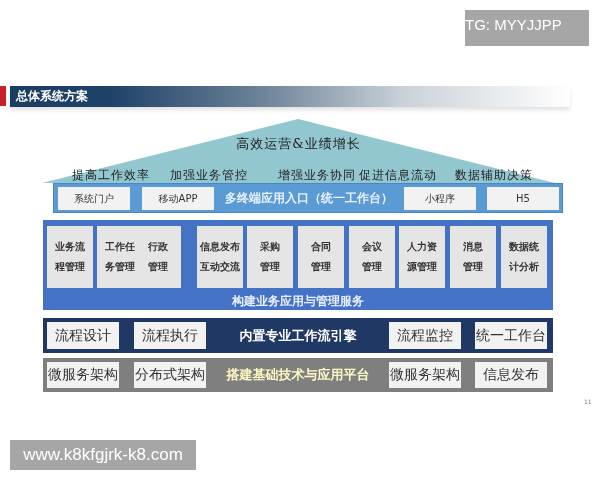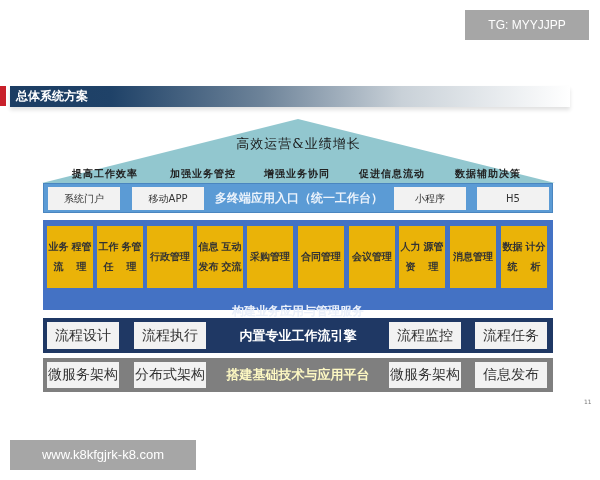--- a/index.html
+++ b/index.html
@@ -1,74 +1,74 @@
 <!DOCTYPE html>
 <html><head>
 <meta charset="utf-8">
 <style>
   html, body { margin:0; padding:0; }
   body { width:600px; height:480px; background:#ffffff; position:relative; overflow:hidden;
          font-family: "DejaVu Sans", "Liberation Sans", sans-serif; }
-  .watermark-top { position:absolute; left:465px; top:10px; width:124px; height:30px; background:#a6a6a6;
-         color:#ffffff; font-size:12px; line-height:30px; text-align:center; font-family:"Liberation Sans", sans-serif; }
+  .watermark-top { position:absolute; left:465px; top:10px; width:124px; height:36px; background:#a6a6a6;
+         color:#ffffff; font-size:15px; line-height:30px; text-align:left; font-family:"Liberation Sans", sans-serif; }
   .watermark-bottom { position:absolute; left:10px; top:440px; width:186px; height:30px; background:#a6a6a6;
-         color:#ffffff; font-size:13px; line-height:30px; text-align:center; font-family:"Liberation Sans", sans-serif; }
+         color:#ffffff; font-size:17px; line-height:30px; text-align:center; font-family:"Liberation Sans", sans-serif; }
   .banner-mark { position:absolute; left:0; top:86px; width:6px; height:20px; background:#c8202a; }
   .banner { position:absolute; left:10px; top:86px; width:560px; height:21px;
          background:linear-gradient(90deg,#1c3d63 0%,#1f4268 18%,#6d8399 45%,#c9d1d8 70%,rgba(255,255,255,0) 100%);
          box-shadow:0 3px 4px rgba(0,0,0,0.12); }
   .banner-title { position:absolute; left:6px; top:0; line-height:21px; color:#ffffff; font-size:12px; font-weight:bold; }
 
   .roof { position:absolute; left:42px; top:119px; width:513px; height:64px; }
   .roof svg { position:absolute; left:0; top:0; }
   .roof-title { position:absolute; left:0; width:513px; top:16px; text-align:center; font-family:"DejaVu Serif", serif;
          font-weight:normal; font-size:13px; color:#1a1a1a; letter-spacing:1px; }
-  .roof-goal { position:absolute; top:48px; font-family:"DejaVu Serif", serif; font-weight:bold; font-size:10px; color:#222; letter-spacing:1px; }
+  .roof-goal { position:absolute; top:48px; font-family:"DejaVu Serif", serif; font-weight:normal; font-size:12px; color:#222; letter-spacing:1px; }
 
   .layer { position:absolute; left:43px; width:510px; }
-  .entry { top:183px; height:30px; background:#5b9bd5; border:1px solid #4a86c0; box-sizing:border-box; }
+  .entry { top:183px; height:30px; background:#5b9bd5; border:1px solid #4a86c0; box-sizing:border-box;margin-left:10px; }
   .modules { top:220px; height:90px; background:#4472c4; box-sizing:border-box; }
   .workflow { top:318px; height:35px; background:#1f3864; box-sizing:border-box; }
   .base { top:358px; height:34px; background:#7f7f7f; box-sizing:border-box; }
 
   .tile { position:absolute; background:#f2f2f2; color:#333; font-size:14px; text-align:center;
           display:flex; align-items:center; justify-content:center; box-sizing:border-box; }
   .entry .tile { top:3px; height:23px; width:72px; font-size:10px; }
   .workflow .tile, .base .tile { top:4px; height:27px; width:72px; }
   .base .tile { height:26px; }
   .layer-label { position:absolute; color:#ffffff; font-weight:bold; text-align:center; }
   .entry .layer-label { left:160px; width:190px; top:0; line-height:28px; font-size:12px; color:#eaf2fb; }
   .workflow .layer-label { left:160px; width:190px; top:0; line-height:35px; font-size:13px; }
   .base .layer-label { left:160px; width:190px; top:0; line-height:34px; font-size:13px; color:#fef9c3; }
 
-  .module-tile { position:absolute; top:6px; width:46px; height:62px; background:#eab308; color:#333;
-          font-size:10px; font-weight:bold; line-height:20px; text-align:center; display:flex; flex-direction:row;
+  .module-tile { position:absolute; top:6px; width:46px; height:62px; background:#e5e5e5; color:#333;
+          font-size:10px; font-weight:bold; line-height:20px; text-align:center; display:flex; flex-direction:column;
           align-items:center; justify-content:center; }
-  .modules .layer-label { left:0; width:510px; top:72px; line-height:18px; font-size:12px; color:#eaf0fa;margin-top:10px; }
+  .modules .layer-label { left:0; width:510px; top:72px; line-height:18px; font-size:12px; color:#eaf0fa; }
 
   .page-num { position:absolute; left:584px; top:398px; font-size:6px; color:#777; }
 </style>
 </head>
 <body>
 
 <div class="watermark-top">TG: MYYJJPP</div>
 
 <div class="banner-mark"></div>
 <div class="banner">
   <span class="banner-title">总体系统方案</span>
 </div>
 
 <div class="roof">
   <svg width="513" height="64">
     <polygon points="256,0 513,64 0,64" fill="#92c7cf"></polygon>
   </svg>
   <div class="roof-title">高效运营&amp;业绩增长</div>
   <span class="roof-goal" style="left:30px">提高工作效率</span>
   <span class="roof-goal" style="left:128px">加强业务管控</span>
-  <span class="roof-goal" style="left:222px">增强业务协同</span>
+  <span class="roof-goal" style="left:236px">增强业务协同</span>
   <span class="roof-goal" style="left:317px">促进信息流动</span>
   <span class="roof-goal" style="left:413px">数据辅助决策</span>
 </div>
 
 <div class="layer entry">
   <div class="tile" style="left:4px">系统门户</div>
   <div class="tile" style="left:88px">移动APP</div>
   <div class="layer-label">多终端应用入口（统一工作台）</div>
   <div class="tile" style="left:350px">小程序</div>
   <div class="tile" style="left:433px">H5</div>
@@ -76,21 +76,21 @@
 
 <div class="layer modules">
   <div class="module-tile" style="left:4px">
     <span>业务流</span>
     <span>程管理</span>
   </div>
   <div class="module-tile" style="left:54px">
     <span>工作任</span>
     <span>务管理</span>
   </div>
-  <div class="module-tile" style="left:104px">
+  <div class="module-tile" style="left:92px">
     <span>行政</span>
     <span>管理</span>
   </div>
   <div class="module-tile" style="left:154px">
     <span>信息发布</span>
     <span>互动交流</span>
   </div>
   <div class="module-tile" style="left:204px">
     <span>采购</span>
     <span>管理</span>
@@ -116,21 +116,21 @@
     <span>计分析</span>
   </div>
   <div class="layer-label">构建业务应用与管理服务</div>
 </div>
 
 <div class="layer workflow">
   <div class="tile" style="left:4px">流程设计</div>
   <div class="tile" style="left:91px">流程执行</div>
   <div class="layer-label">内置专业工作流引擎</div>
   <div class="tile" style="left:346px">流程监控</div>
-  <div class="tile" style="left:432px">流程任务</div>
+  <div class="tile" style="left:432px">统一工作台</div>
 </div>
 
 <div class="layer base">
   <div class="tile" style="left:91px">分布式架构</div>
   <div class="tile" style="left:4px">微服务架构</div>
   <div class="layer-label">搭建基础技术与应用平台</div>
   <div class="tile" style="left:346px">微服务架构</div>
   <div class="tile" style="left:432px">信息发布</div>
 </div>
 

